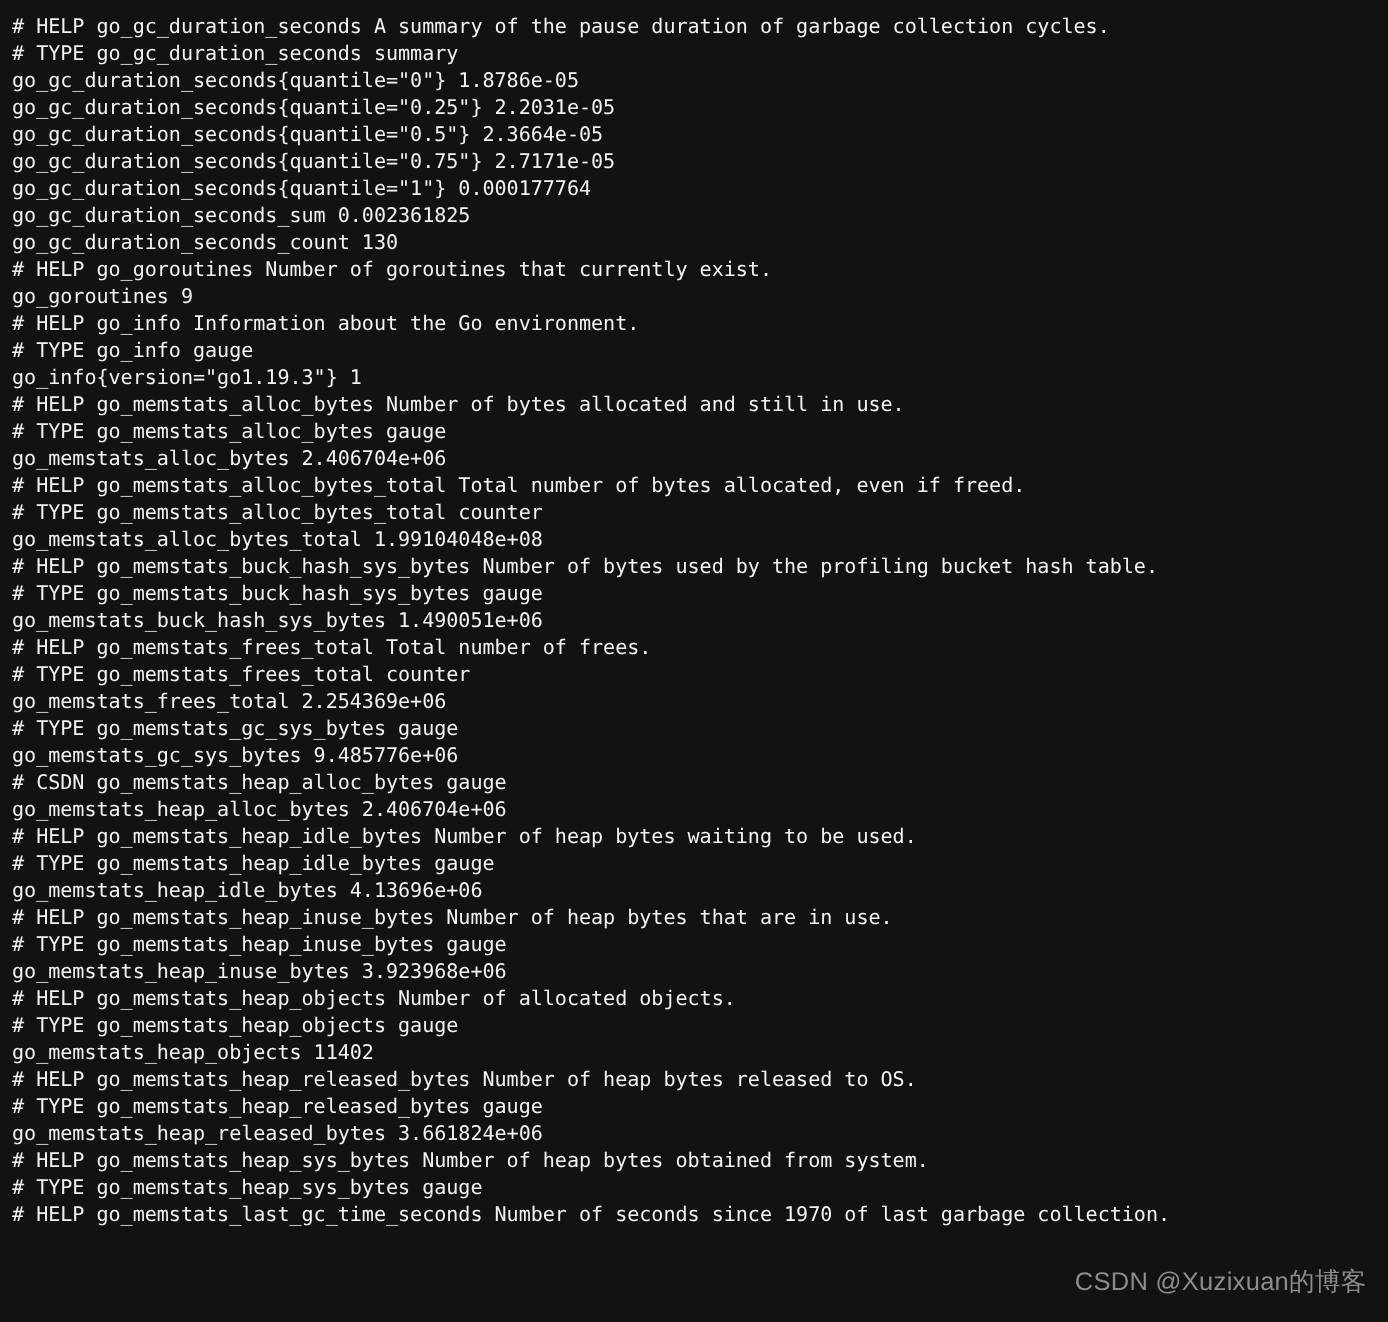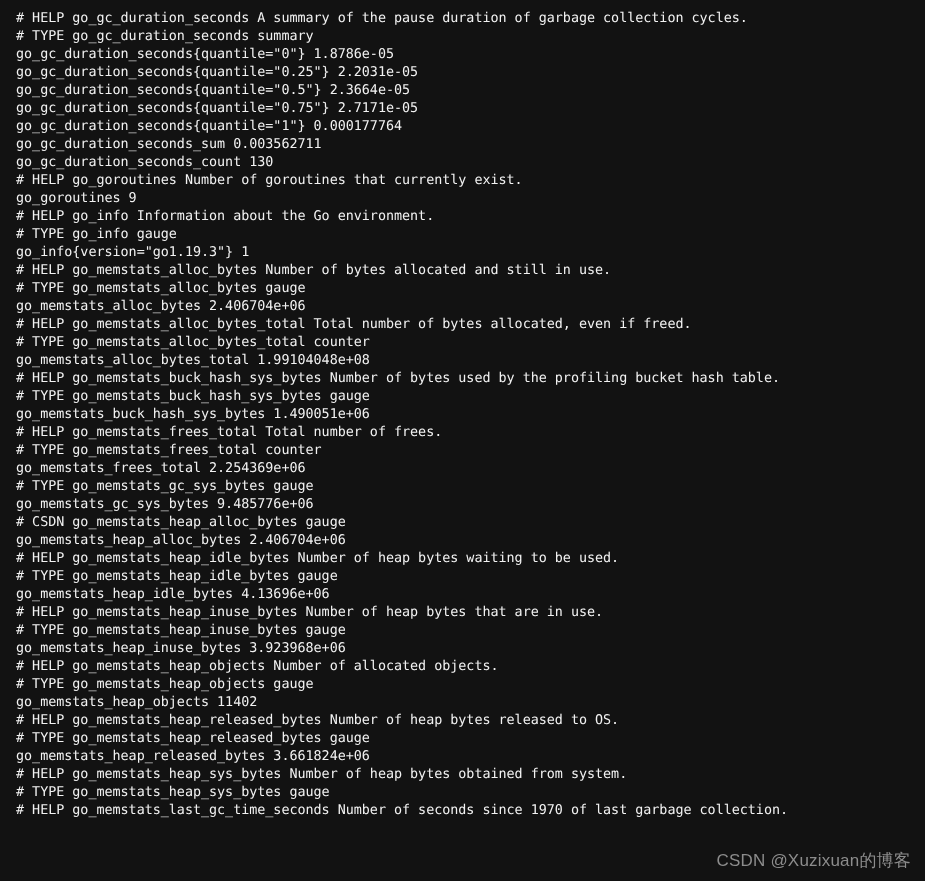--- a/index.html
+++ b/index.html
@@ -15,40 +15,40 @@
     position: relative;
     font-family: "DejaVu Sans Mono", "Liberation Mono", monospace;
   }
   #metrics-console {
     position: absolute;
     top: 0;
     left: 0;
     width: 925px;
     height: 881px;
     background: #121212;
-    padding: 10px 0 0 16px;
+    padding: 10px 0 0 8px;
     box-sizing: border-box;
     overflow: hidden;
   }
   .metric-line {
     display: block;
     color: #f2f2f2;
     font-family: "DejaVu Sans Mono", "Liberation Mono", monospace;
     font-size: 13.4px;
     line-height: 18px;
     height: 18px;
     letter-spacing: -0.02px;
     white-space: pre;
     text-rendering: geometricPrecision;
     -webkit-font-smoothing: none;
   }
   #watermark {
     position: absolute;
     right: 14px;
-    bottom: 10px;
+    bottom: 16px;
     color: #8c8c8c;
     font-family: "Liberation Sans", "DejaVu Sans", sans-serif;
     font-size: 17px;
     line-height: 20px;
     white-space: pre;
     letter-spacing: 0.2px;
     pointer-events: none;
     user-select: none;
   }
 </style>
@@ -56,21 +56,21 @@
 <body>
 
 <div id="metrics-console">
     <span class="metric-line"># HELP go_gc_duration_seconds A summary of the pause duration of garbage collection cycles.</span>
     <span class="metric-line"># TYPE go_gc_duration_seconds summary</span>
     <span class="metric-line">go_gc_duration_seconds{quantile="0"} 1.8786e-05</span>
     <span class="metric-line">go_gc_duration_seconds{quantile="0.25"} 2.2031e-05</span>
     <span class="metric-line">go_gc_duration_seconds{quantile="0.5"} 2.3664e-05</span>
     <span class="metric-line">go_gc_duration_seconds{quantile="0.75"} 2.7171e-05</span>
     <span class="metric-line">go_gc_duration_seconds{quantile="1"} 0.000177764</span>
-    <span class="metric-line">go_gc_duration_seconds_sum 0.003562711</span>
+    <span class="metric-line">go_gc_duration_seconds_sum 0.002361825</span>
     <span class="metric-line">go_gc_duration_seconds_count 130</span>
     <span class="metric-line"># HELP go_goroutines Number of goroutines that currently exist.</span>
     <span class="metric-line">go_goroutines 9</span>
     <span class="metric-line"># HELP go_info Information about the Go environment.</span>
     <span class="metric-line"># TYPE go_info gauge</span>
     <span class="metric-line">go_info{version="go1.19.3"} 1</span>
     <span class="metric-line"># HELP go_memstats_alloc_bytes Number of bytes allocated and still in use.</span>
     <span class="metric-line"># TYPE go_memstats_alloc_bytes gauge</span>
     <span class="metric-line">go_memstats_alloc_bytes 2.406704e+06</span>
     <span class="metric-line"># HELP go_memstats_alloc_bytes_total Total number of bytes allocated, even if freed.</span>

